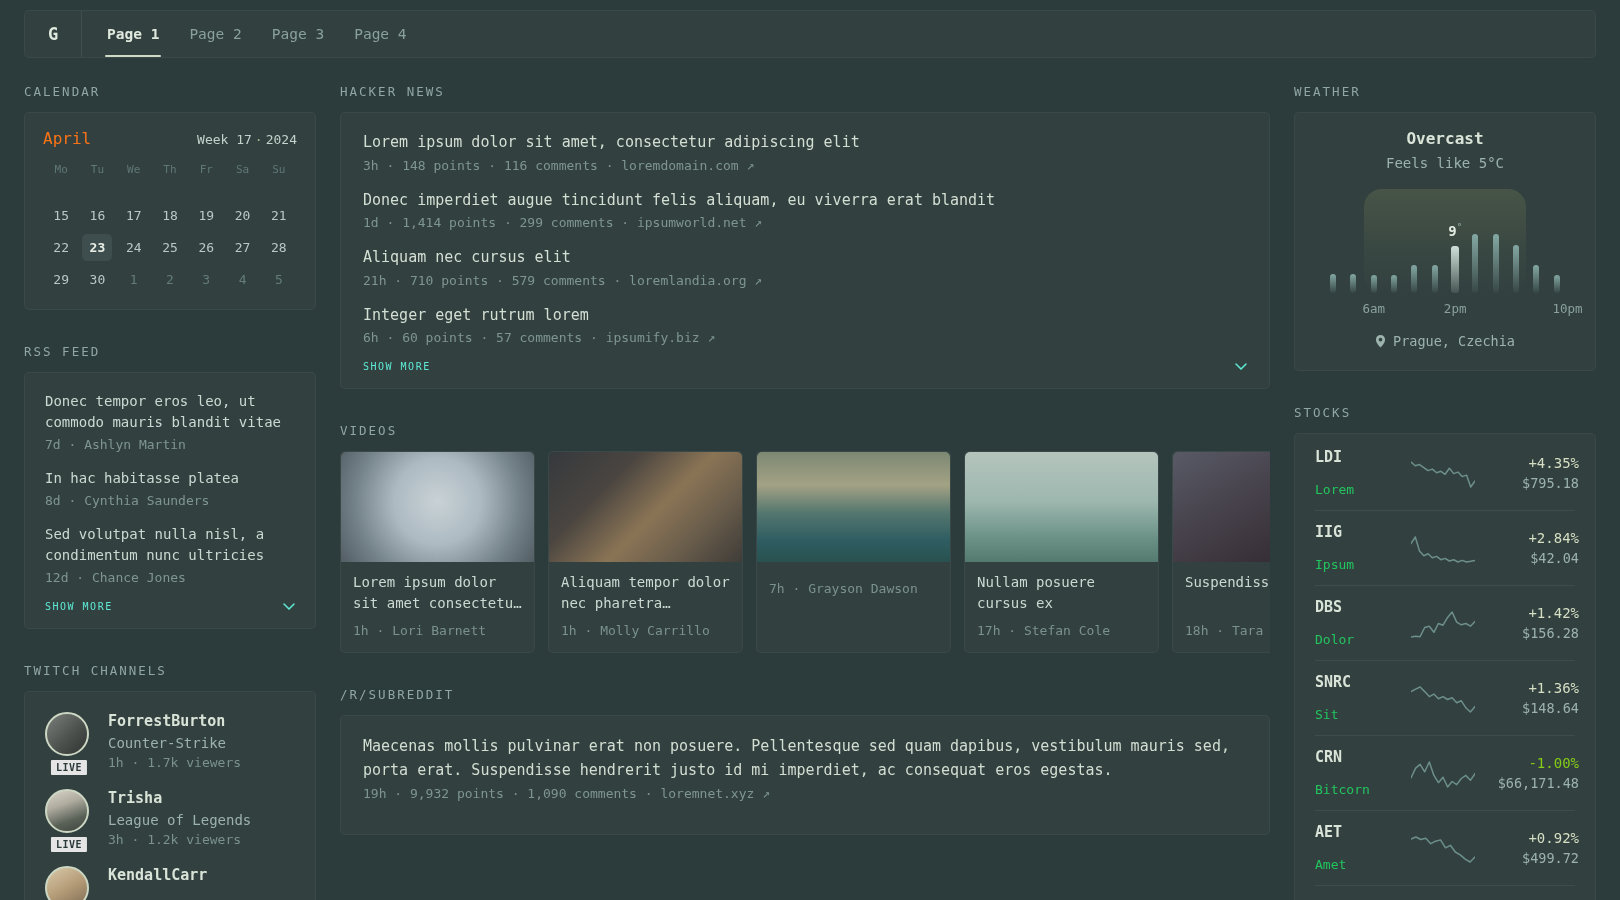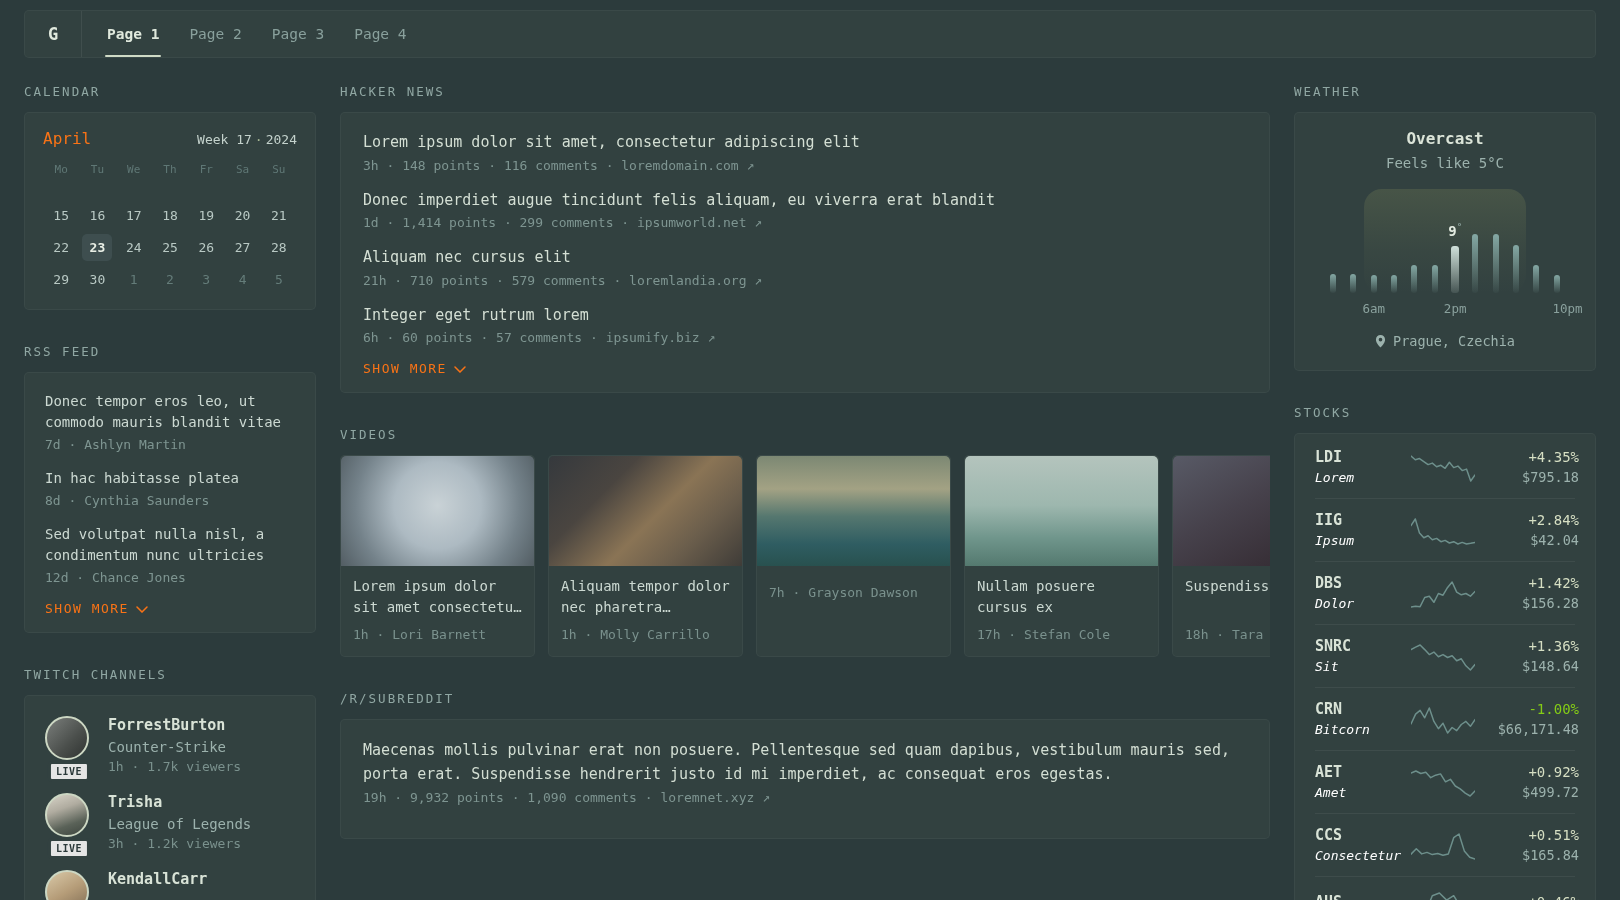--- a/index.html
+++ b/index.html
@@ -37,21 +37,21 @@
   .day { height:32px; display:flex; align-items:center; justify-content:center; font-size:13px; color:#b9c9c4; }
   .day .dnum { display:flex; align-items:center; justify-content:center; min-width:30px; height:27px; border-radius:5px; padding:0 4px; }
   .day.selected .dnum { background:#3e4e4f; color:#e8eee5; font-weight:bold; }
   .day.muted { color:#647c79; }
 
   
   .feed-card { padding:18px 20px 16px; }
   .feed-item { margin-bottom:16px; }
   .feed-title { font-size:14px; line-height:1.5; color:#ccd9d2; cursor:pointer; }
   .meta { font-size:13px; color:#7e9591; margin-top:4px; }
-  .show-more { display:flex; align-items:center; gap:7px; font-size:13px; letter-spacing:1.5px; color:#f97316; margin-top:16px; cursor:pointer; }
+  .show-more { display:flex; align-items:center; gap:7px; font-size:10px; letter-spacing:1.5px; color:#5eead4; margin-top:16px; cursor:pointer;justify-content:space-between; }
   .chev { display:inline-block; }
 
   
   .twitch-card { padding:20px 20px 16px; height:240px; overflow:hidden; }
   .chan { display:flex; gap:15px; margin-bottom:19px; }
   .av-wrap { position:relative; width:48px; flex:none; }
   .avatar { width:44px; height:44px; border-radius:50%; border:2px solid #ccd7c3; }
   .a1 { background:linear-gradient(135deg,#7b7f7c 0%,#4a4e4b 60%,#2f3331 100%); }
   .a2 { background:linear-gradient(160deg,#d8d4c8 0%,#b0aca0 35%,#5a6258 70%,#3c443e 100%); }
   .a3 { background:linear-gradient(150deg,#d9c9a8 0%,#b59c78 50%,#7c6a52 100%); }
@@ -94,21 +94,21 @@
   .w-ticks { position:relative; height:16px; margin:8px 10px 0; }
   .w-ticks span { position:absolute; transform:translateX(-50%); font-size:12.5px; color:#8aa19d; }
   .w-loc { display:inline-flex; align-items:center; gap:7px; margin-top:16px; font-size:13.5px; color:#9cb2ad; }
   .pin { color:#9cb2ad; display:inline-flex; }
 
   
   .stocks-card { padding:2px 20px; height:520px; overflow:hidden; }
   .stock-row { display:grid; grid-template-columns:96px 1fr 104px; align-items:center; padding:12px 0 13px; border-top:1px solid rgba(255,255,255,0.06); }
   .stock-row:first-of-type { border-top:none; }
   .ticker { font-size:15px; font-weight:bold; color:#d9e3d7; cursor:pointer; }
-  .stock-name { font-size:13px; color:#ffffff; margin-top:4px;font-style:italic; }
+  .stock-name { font-size:13px; color:#22c55e; margin-top:16px; }
   .spark { justify-self:center; }
   .stock-vals { text-align:right; }
   .change { font-size:14px; color:#d6dfc3; }
   .stock-row.neg .change { color:#84cc16; }
   .price { font-size:13.5px; color:#9cb2ad; margin-top:4px; white-space:nowrap; }
 </style>
 </head>
 <body>
 
 <div class="page">

